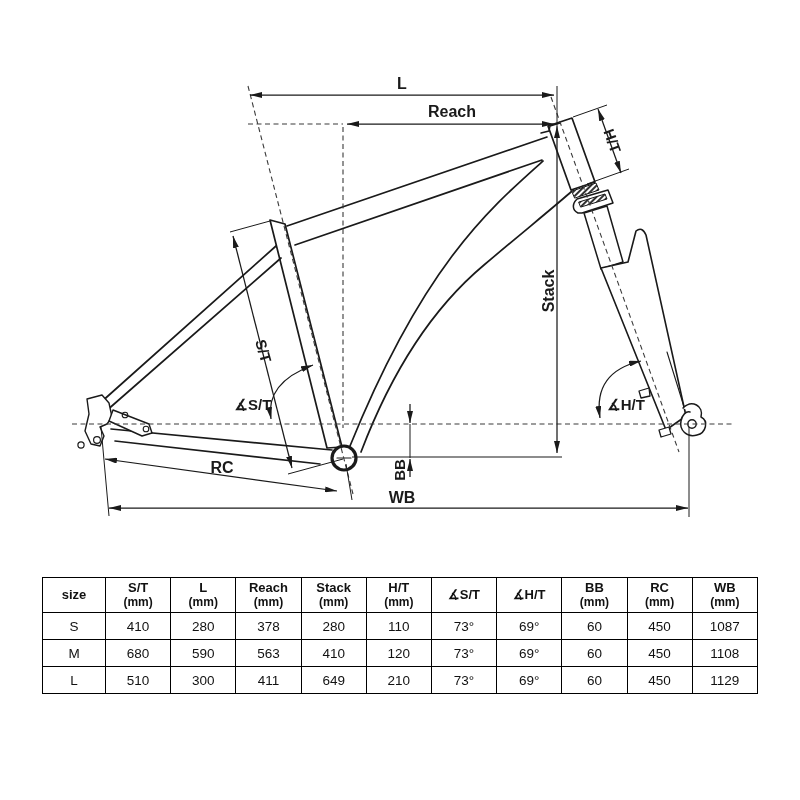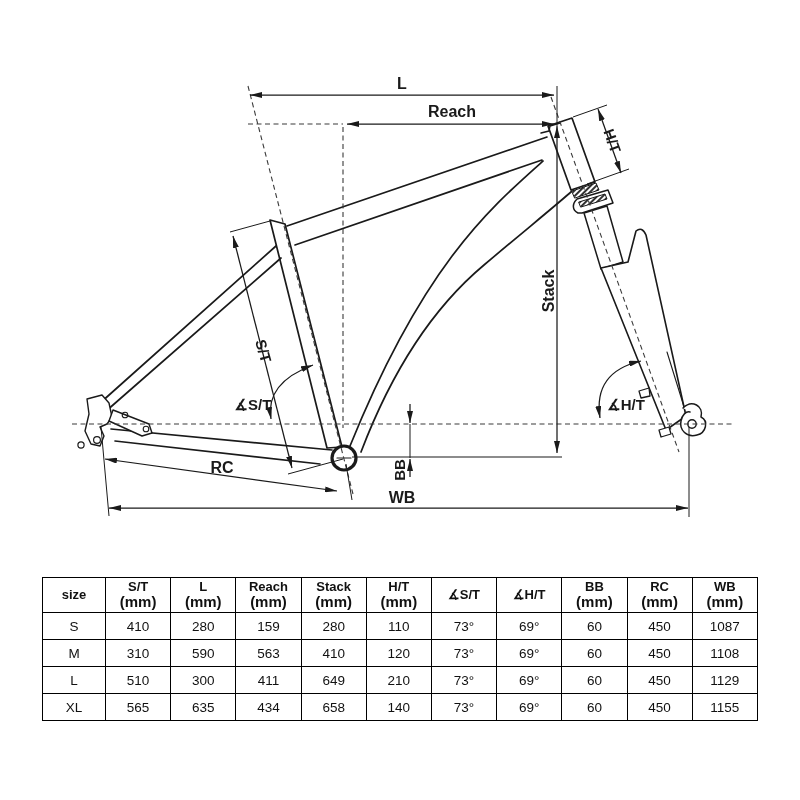--- a/index.html
+++ b/index.html
@@ -8,21 +8,21 @@
   #stage{position:absolute;inset:0;}
   svg text{fill:#1a1a1a;}
   .dimlabel{font-size:16px;font-weight:bold;}
   .dimlabel.small{font-size:15px;}
   #tablewrap{position:absolute;left:42px;top:577px;width:716px;}
   table.geo{border-collapse:collapse;width:100%;table-layout:fixed;}
   table.geo th,table.geo td{border:1.6px solid #000;text-align:center;
     vertical-align:middle;padding:0;background:#fff;}
   table.geo th{height:34px;font-size:13px;font-weight:bold;line-height:1.1;}
   table.geo td{height:26px;font-size:13.5px;font-weight:normal;}
-  table.geo .hu{font-size:15px;font-weight:bold;}
+  table.geo .hu{font-size:12px;font-weight:bold;}
   table.geo col.c0{width:63px;}
 </style>
 </head>
 <body>
 
 <div id="stage">
 
 <svg width="800" height="560" viewBox="0 0 800 560">
   <defs>
     <marker id="arr" viewBox="0 0 12 6" markerWidth="12" markerHeight="6" refX="12" refY="3" orient="auto" markerUnits="userSpaceOnUse">
@@ -194,32 +194,32 @@
               <div class="hl">WB</div>
               <div class="hu">(mm)</div>
             </th>
           </tr>
     </thead>
     <tbody>
           <tr>
             <td>S</td>
             <td>410</td>
             <td>280</td>
-            <td>159</td>
+            <td>378</td>
             <td>280</td>
             <td>110</td>
             <td>73°</td>
             <td>69°</td>
             <td>60</td>
             <td>450</td>
             <td>1087</td>
           </tr>
           <tr>
             <td>M</td>
-            <td>310</td>
+            <td>680</td>
             <td>590</td>
             <td>563</td>
             <td>410</td>
             <td>120</td>
             <td>73°</td>
             <td>69°</td>
             <td>60</td>
             <td>450</td>
             <td>1108</td>
           </tr>
@@ -229,30 +229,17 @@
             <td>300</td>
             <td>411</td>
             <td>649</td>
             <td>210</td>
             <td>73°</td>
             <td>69°</td>
             <td>60</td>
             <td>450</td>
             <td>1129</td>
           </tr>
-          <tr>
-            <td>XL</td>
-            <td>565</td>
-            <td>635</td>
-            <td>434</td>
-            <td>658</td>
-            <td>140</td>
-            <td>73°</td>
-            <td>69°</td>
-            <td>60</td>
-            <td>450</td>
-            <td>1155</td>
-          </tr>
         </tbody>
   </table>
 </div>
 
 </div>
 
 </body></html>

